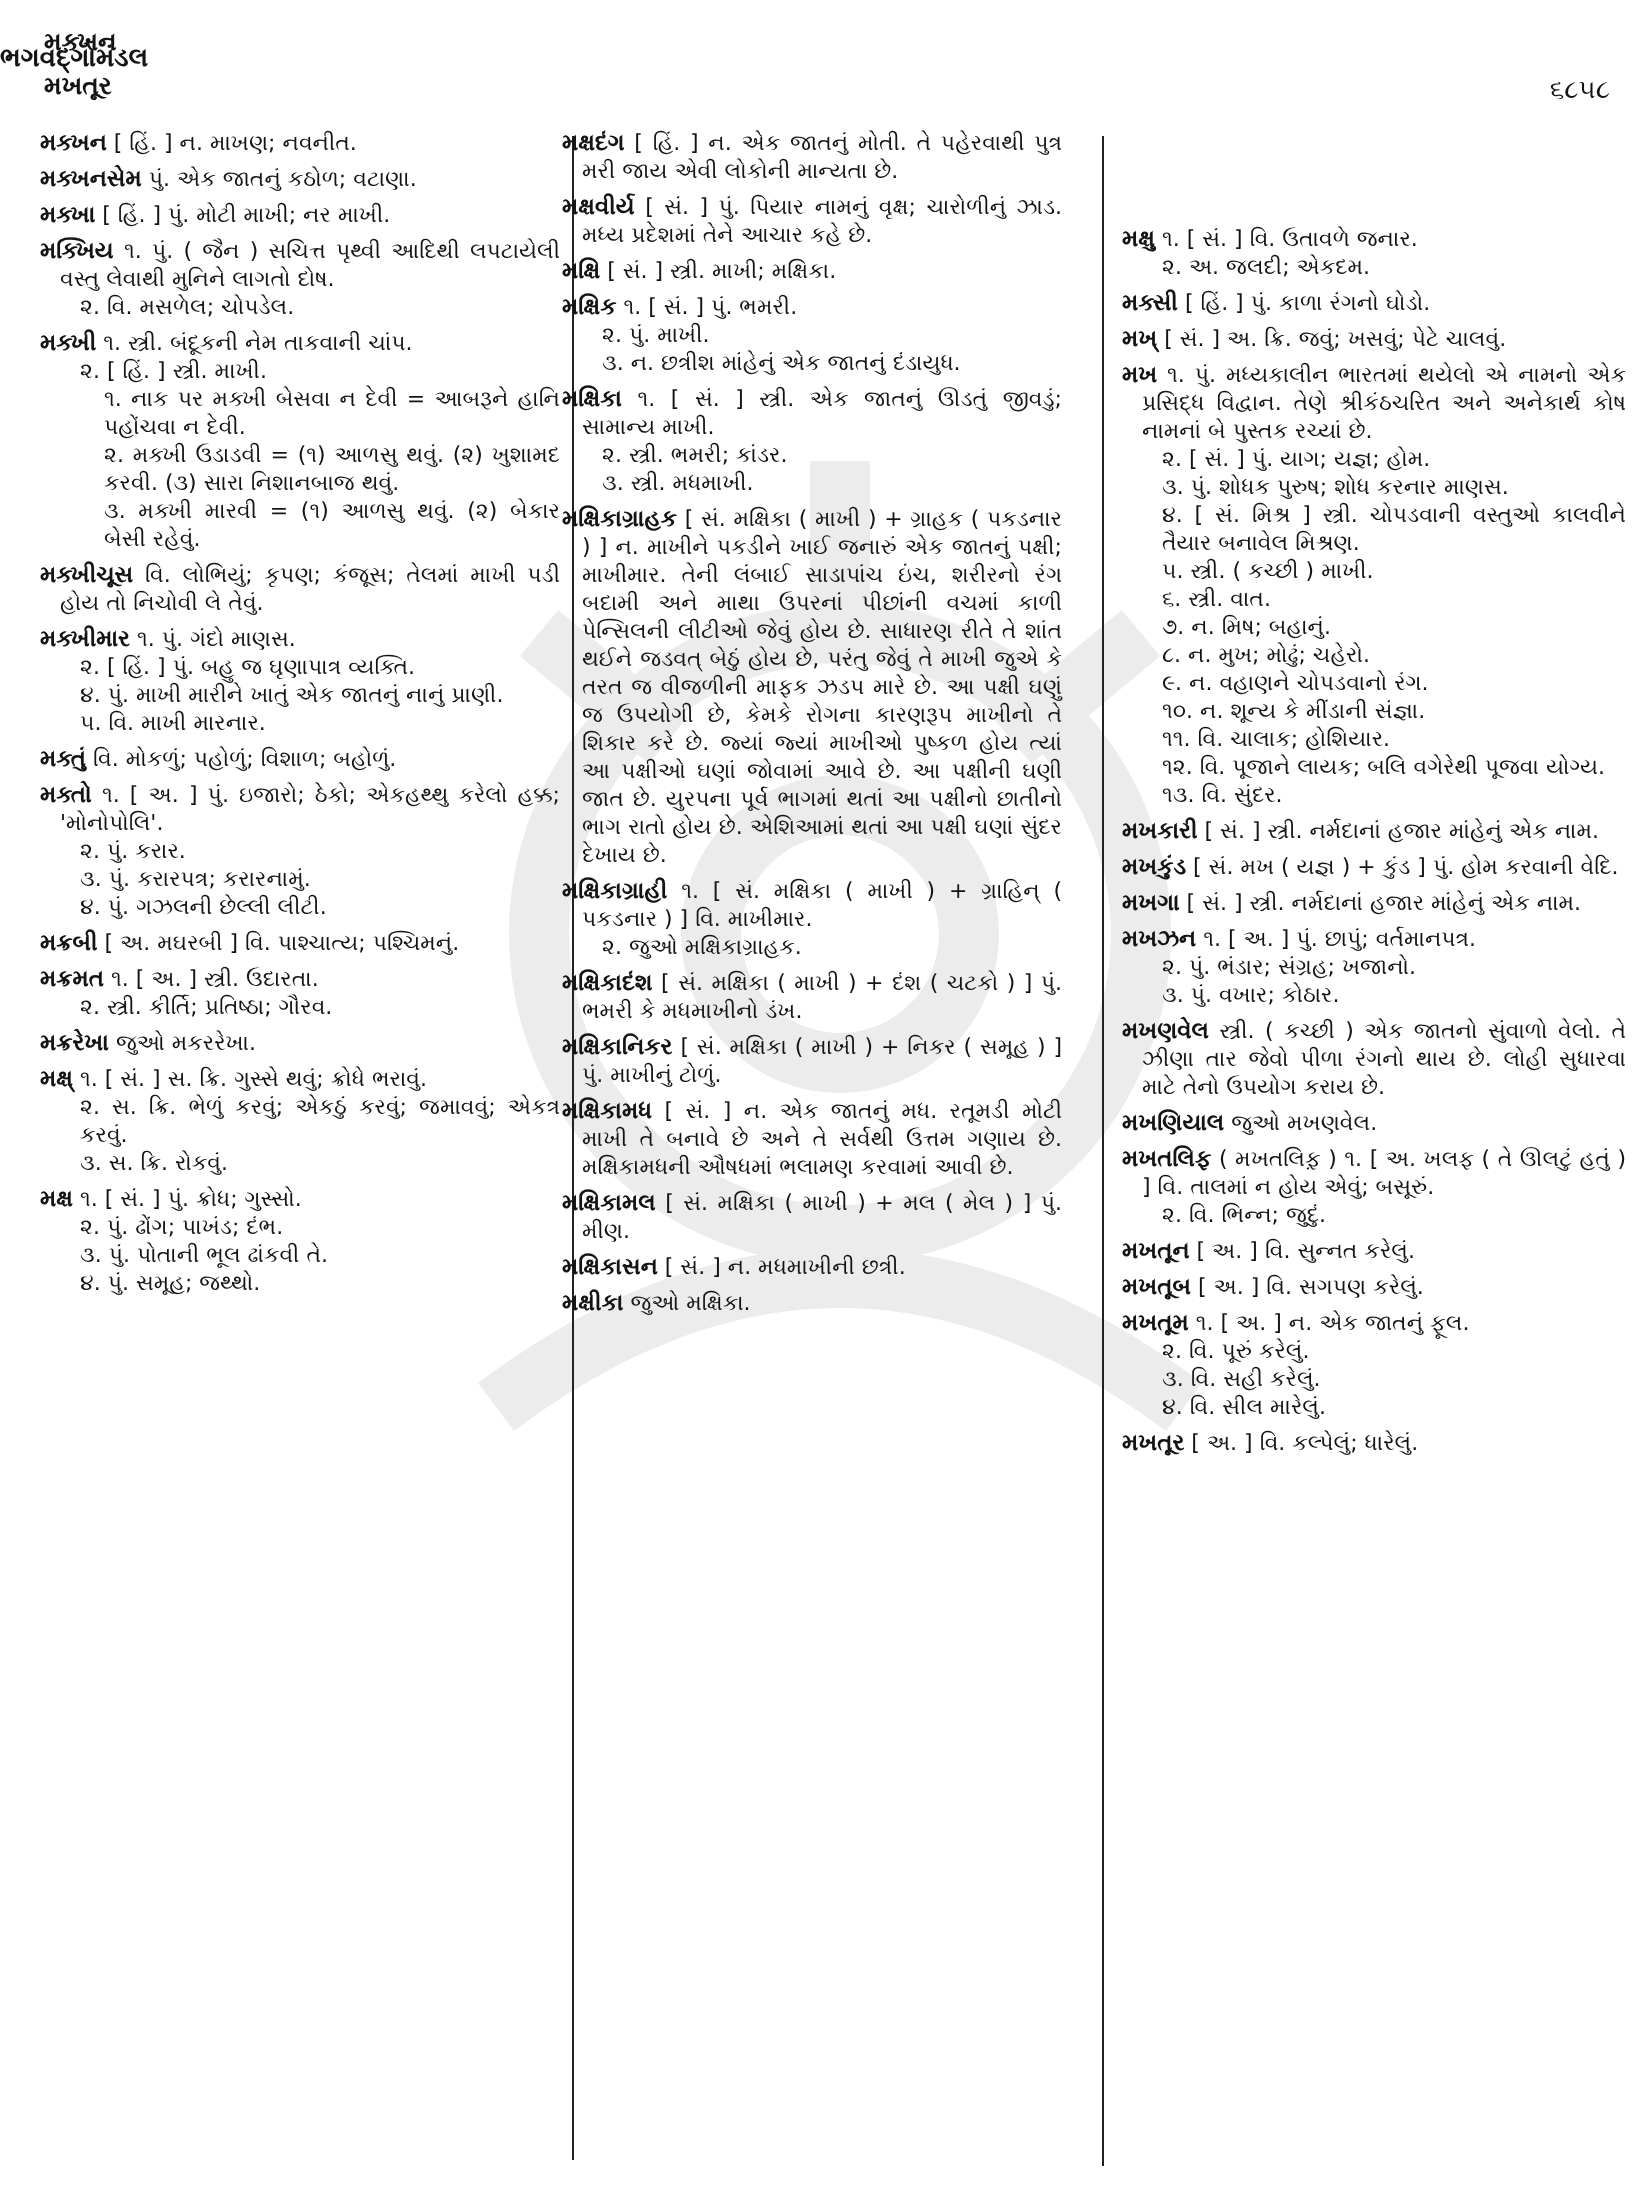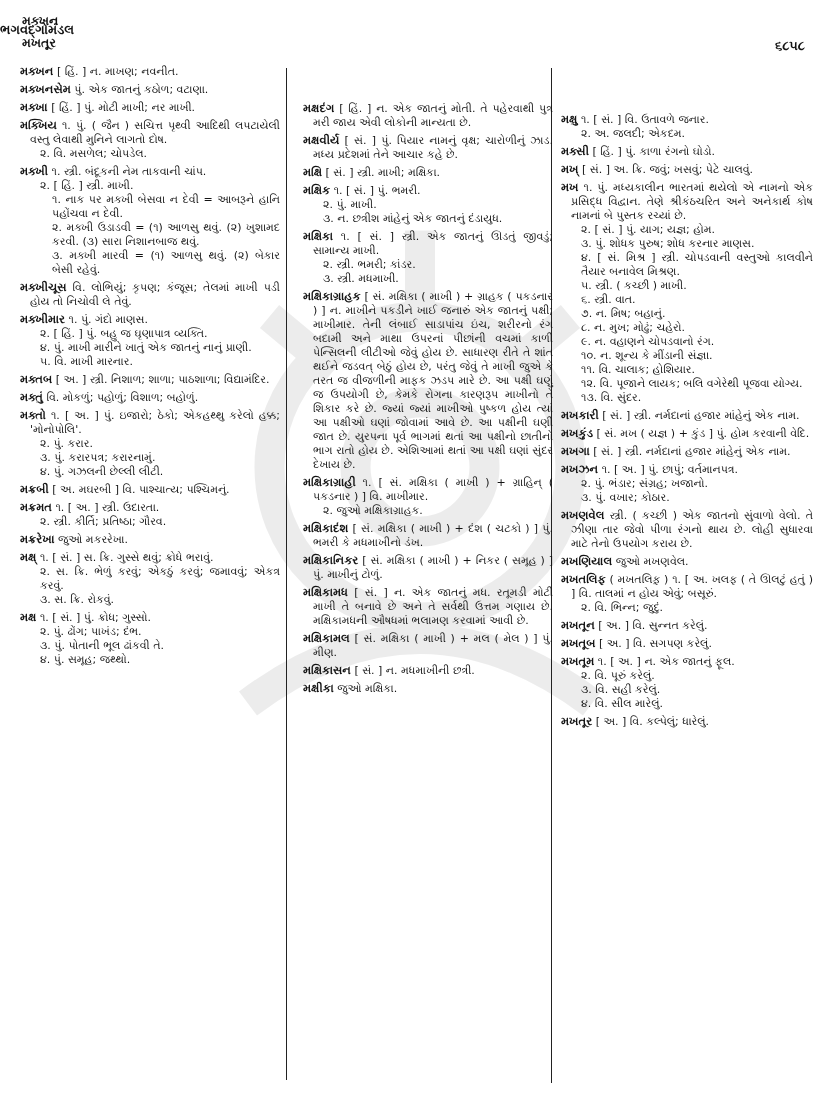--- a/index.html
+++ b/index.html
@@ -4,24 +4,24 @@
 <style>
   html, body { margin:0; padding:0; background:#ffffff; }
   body { width:825px; height:1101px; position:relative; overflow:hidden;
          font-family:"DejaVu Sans","Liberation Sans",sans-serif; color:#141414; }
   .watermark { position:absolute; left:205px; top:150px; width:430px; height:720px;
                pointer-events:none; opacity:0.07; }
   .header { position:absolute; top:0; left:0; width:825px; height:60px; }
   .guide { position:absolute; left:22px; top:10px; font-size:12.5px; font-weight:bold; line-height:22px; }
   .running-title { position:absolute; left:0; width:825px; top:22px; 
                    font-size:13px; font-weight:bold; }
-  .page-number { position:absolute; right:20px; top:38px; font-size:13px; font-weight:bold; }
+  .page-number { position:absolute; right:20px; top:38px; font-size:13px; font-weight:normal; }
   .col { position:absolute; top:64px; font-size:11px; line-height:14px; }
   .col1 { left:20px; width:260px; }
-  .col2 { left:303px; width:250px;margin-top:37px; }
+  .col2 { left:281px; width:250px; }
   .col3 { left:561px; width:252px;margin-top:48px; }
   .rule { position:absolute; top:68px; width:1px; background:#222; }
   .rule1 { left:286px; height:1012px; }
   .rule2 { left:551px; height:1015px; }
   .entry { margin:0 0 3px 0; padding-left:10px; text-indent:-10px; text-align:justify; }
   .hw { font-weight:bold; font-size:11.5px; }
   .sub { padding-left:10px; text-indent:0; margin:0; }
   .sub.ind2 { padding-left:22px; }
 </style>
 </head>
@@ -49,21 +49,20 @@
 <div class="rule rule2"></div>
 
 <div class="col col1">
     <div class="entry"><span class="hw">મક્ખન</span> <span>[ હિં. ] ન. માખણ; નવનીત.</span></div>
     <div class="entry"><span class="hw">મક્ખનસેમ</span> <span>પું. એક જાતનું કઠોળ; વટાણા.</span></div>
     <div class="entry"><span class="hw">મક્ખા</span> <span>[ હિં. ] પું. મોટી માખી; નર માખી.</span></div>
     <div class="entry"><span class="hw">મક્ખિય</span> <span>૧. પું. ( જૈન ) સચિત્ત પૃથ્વી આદિથી લપટાયેલી વસ્તુ લેવાથી મુનિને લાગતો દોષ.</span><div class="sub">૨. વિ. મસળેલ; ચોપડેલ.</div></div>
     <div class="entry"><span class="hw">મક્ખી</span> <span>૧. સ્ત્રી. બંદૂકની નેમ તાકવાની ચાંપ.</span><div class="sub">૨. [ હિં. ] સ્ત્રી. માખી.</div><div class="sub ind2">૧. નાક પર મક્ખી બેસવા ન દેવી = આબરૂને હાનિ પહોંચવા ન દેવી.</div><div class="sub ind2">૨. મક્ખી ઉડાડવી = (૧) આળસુ થવું. (૨) ખુશામદ કરવી. (૩) સારા નિશાનબાજ થવું.</div><div class="sub ind2">૩. મક્ખી મારવી = (૧) આળસુ થવું. (૨) બેકાર બેસી રહેવું.</div></div>
     <div class="entry"><span class="hw">મક્ખીચૂસ</span> <span>વિ. લોભિયું; કૃપણ; કંજૂસ; તેલમાં માખી પડી હોય તો નિચોવી લે તેવું.</span></div>
     <div class="entry"><span class="hw">મક્ખીમાર</span> <span>૧. પું. ગંદો માણસ.</span><div class="sub">૨. [ હિં. ] પું. બહુ જ ઘૃણાપાત્ર વ્યક્તિ.</div><div class="sub">૪. પું. માખી મારીને ખાતું એક જાતનું નાનું પ્રાણી.</div><div class="sub">૫. વિ. માખી મારનાર.</div></div>
-    <div class="entry"><span class="hw">મક્તબ</span> <span>[ અ. ] સ્ત્રી. નિશાળ; શાળા; પાઠશાળા; વિદ્યામંદિર.</span></div>
     <div class="entry"><span class="hw">મક્તું</span> <span>વિ. મોકળું; પહોળું; વિશાળ; બહોળું.</span></div>
     <div class="entry"><span class="hw">મક્તો</span> <span>૧. [ અ. ] પું. ઇજારો; ઠેકો; એકહથ્થુ કરેલો હક્ક; 'મોનોપોલિ'.</span><div class="sub">૨. પું. કરાર.</div><div class="sub">૩. પું. કરારપત્ર; કરારનામું.</div><div class="sub">૪. પું. ગઝલની છેલ્લી લીટી.</div></div>
     <div class="entry"><span class="hw">મક્રબી</span> <span>[ અ. મઘરબી ] વિ. પાશ્ચાત્ય; પશ્ચિમનું.</span></div>
     <div class="entry"><span class="hw">મક્રમત</span> <span>૧. [ અ. ] સ્ત્રી. ઉદારતા.</span><div class="sub">૨. સ્ત્રી. કીર્તિ; પ્રતિષ્ઠા; ગૌરવ.</div></div>
     <div class="entry"><span class="hw">મક્રરેખા</span> <span>જુઓ મકરરેખા.</span></div>
     <div class="entry"><span class="hw">મક્ષ્</span> <span>૧. [ સં. ] સ. ક્રિ. ગુસ્સે થવું; ક્રોધે ભરાવું.</span><div class="sub">૨. સ. ક્રિ. ભેળું કરવું; એકઠું કરવું; જમાવવું; એકત્ર કરવું.</div><div class="sub">૩. સ. ક્રિ. રોકવું.</div></div>
     <div class="entry"><span class="hw">મક્ષ</span> <span>૧. [ સં. ] પું. ક્રોધ; ગુસ્સો.</span><div class="sub">૨. પું. ઢોંગ; પાખંડ; દંભ.</div><div class="sub">૩. પું. પોતાની ભૂલ ઢાંકવી તે.</div><div class="sub">૪. પું. સમૂહ; જથ્થો.</div></div>
   </div>
 <div class="col col2">
     <div class="entry"><span class="hw">મક્ષદંગ</span> <span>[ હિં. ] ન. એક જાતનું મોતી. તે પહેરવાથી પુત્ર મરી જાય એવી લોકોની માન્યતા છે.</span></div>

